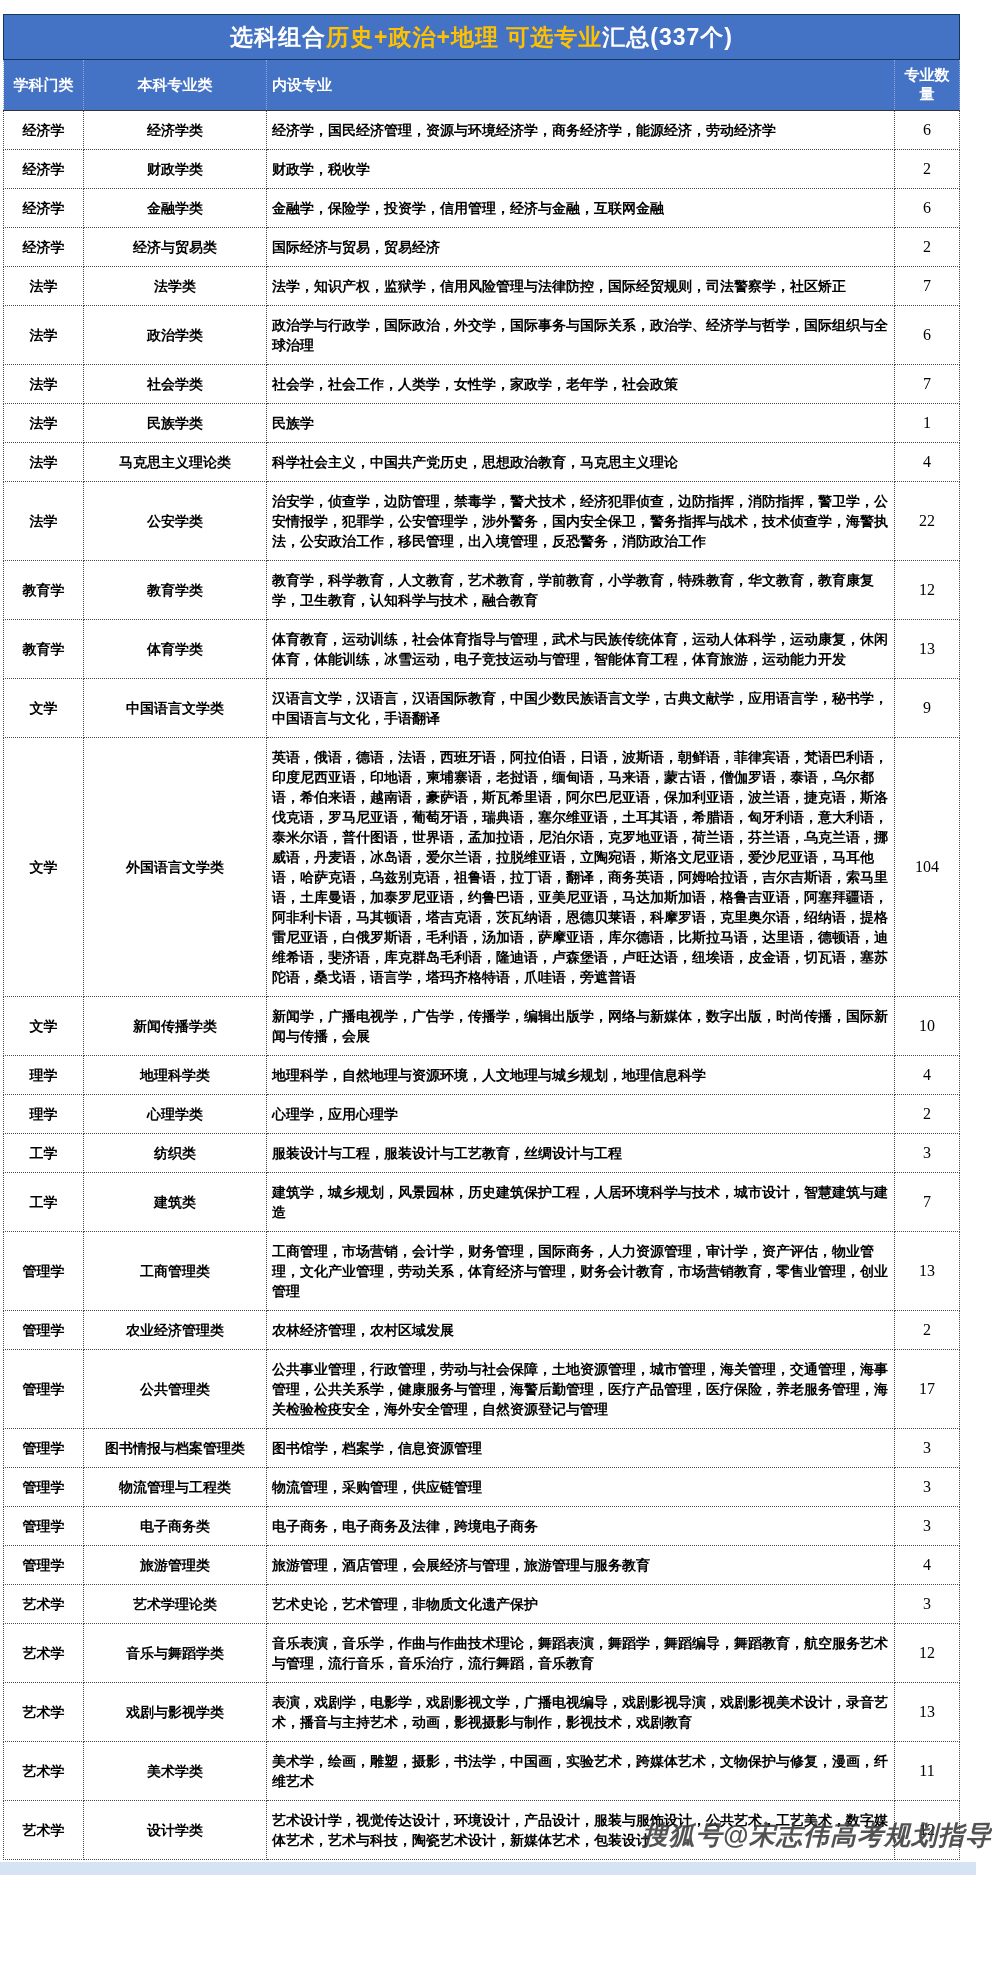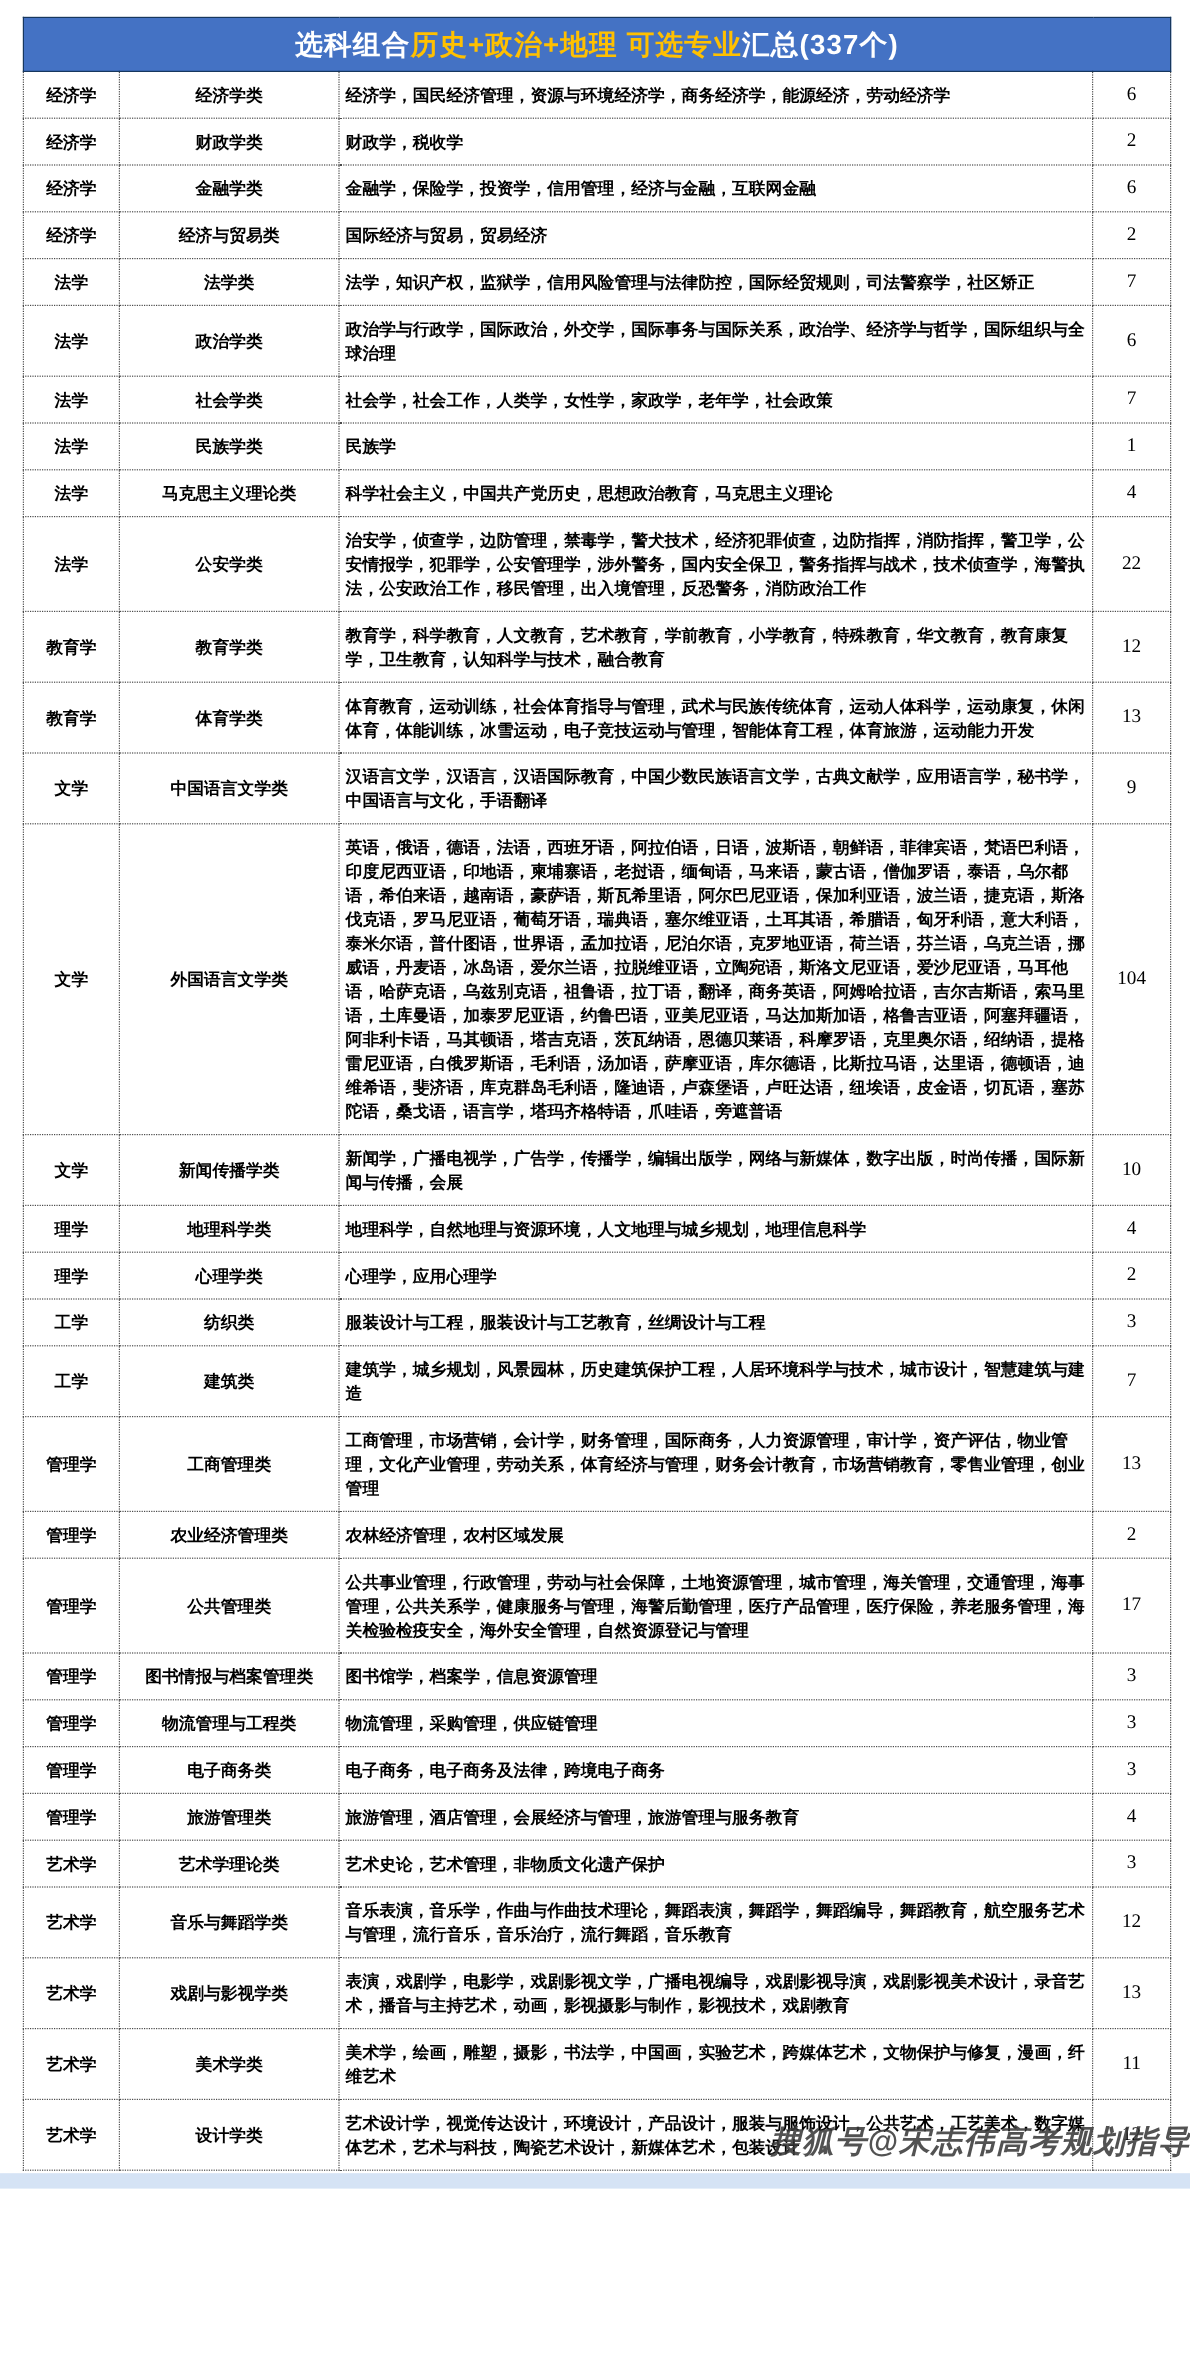--- a/index.html
+++ b/index.html
@@ -6,21 +6,21 @@
     margin: 0;
     padding: 0;
     background: #ffffff;
     font-family: "Liberation Sans", sans-serif;
   }
   body { width: 992px; }
   .page {
     position: relative;
     width: 992px;
     box-sizing: border-box;
-    padding: 14px 17px 0 19px;
+    padding: 14px 17px 0 3px;
   }
   table.majors-table {
     width: 956px;
     border-collapse: collapse;
     table-layout: fixed;
   }
   col.c1 { width: 80px; }
   col.c2 { width: 183px; }
   col.c3 { width: 628px; }
   col.c4 { width: 65px; }
@@ -103,20 +103,26 @@
         <col class="c2">
         <col class="c3">
         <col class="c4">
     </colgroup>
     <thead>
       <tr>
         <th class="title-bar" colspan="4">
           <span class="t-white">选科组合</span><span class="t-gold">历史+政治+地理</span><span class="t-gold"> 可选专业</span><span class="t-white">汇总(337个)</span>
         </th>
       </tr>
+      <tr class="col-header">
+        <th>学科门类</th>
+        <th>本科专业类</th>
+        <th class="h-majors">内设专业</th>
+        <th>专业数量</th>
+      </tr>
     </thead>
     <tbody>
 
   <tr>
     <td class="c-cat">经济学</td>
     <td class="c-class">经济学类</td>
     <td class="c-majors">经济学，国民经济管理，资源与环境经济学，商务经济学，能源经济，劳动经济学</td>
     <td class="c-count">6</td>
   </tr>
 

